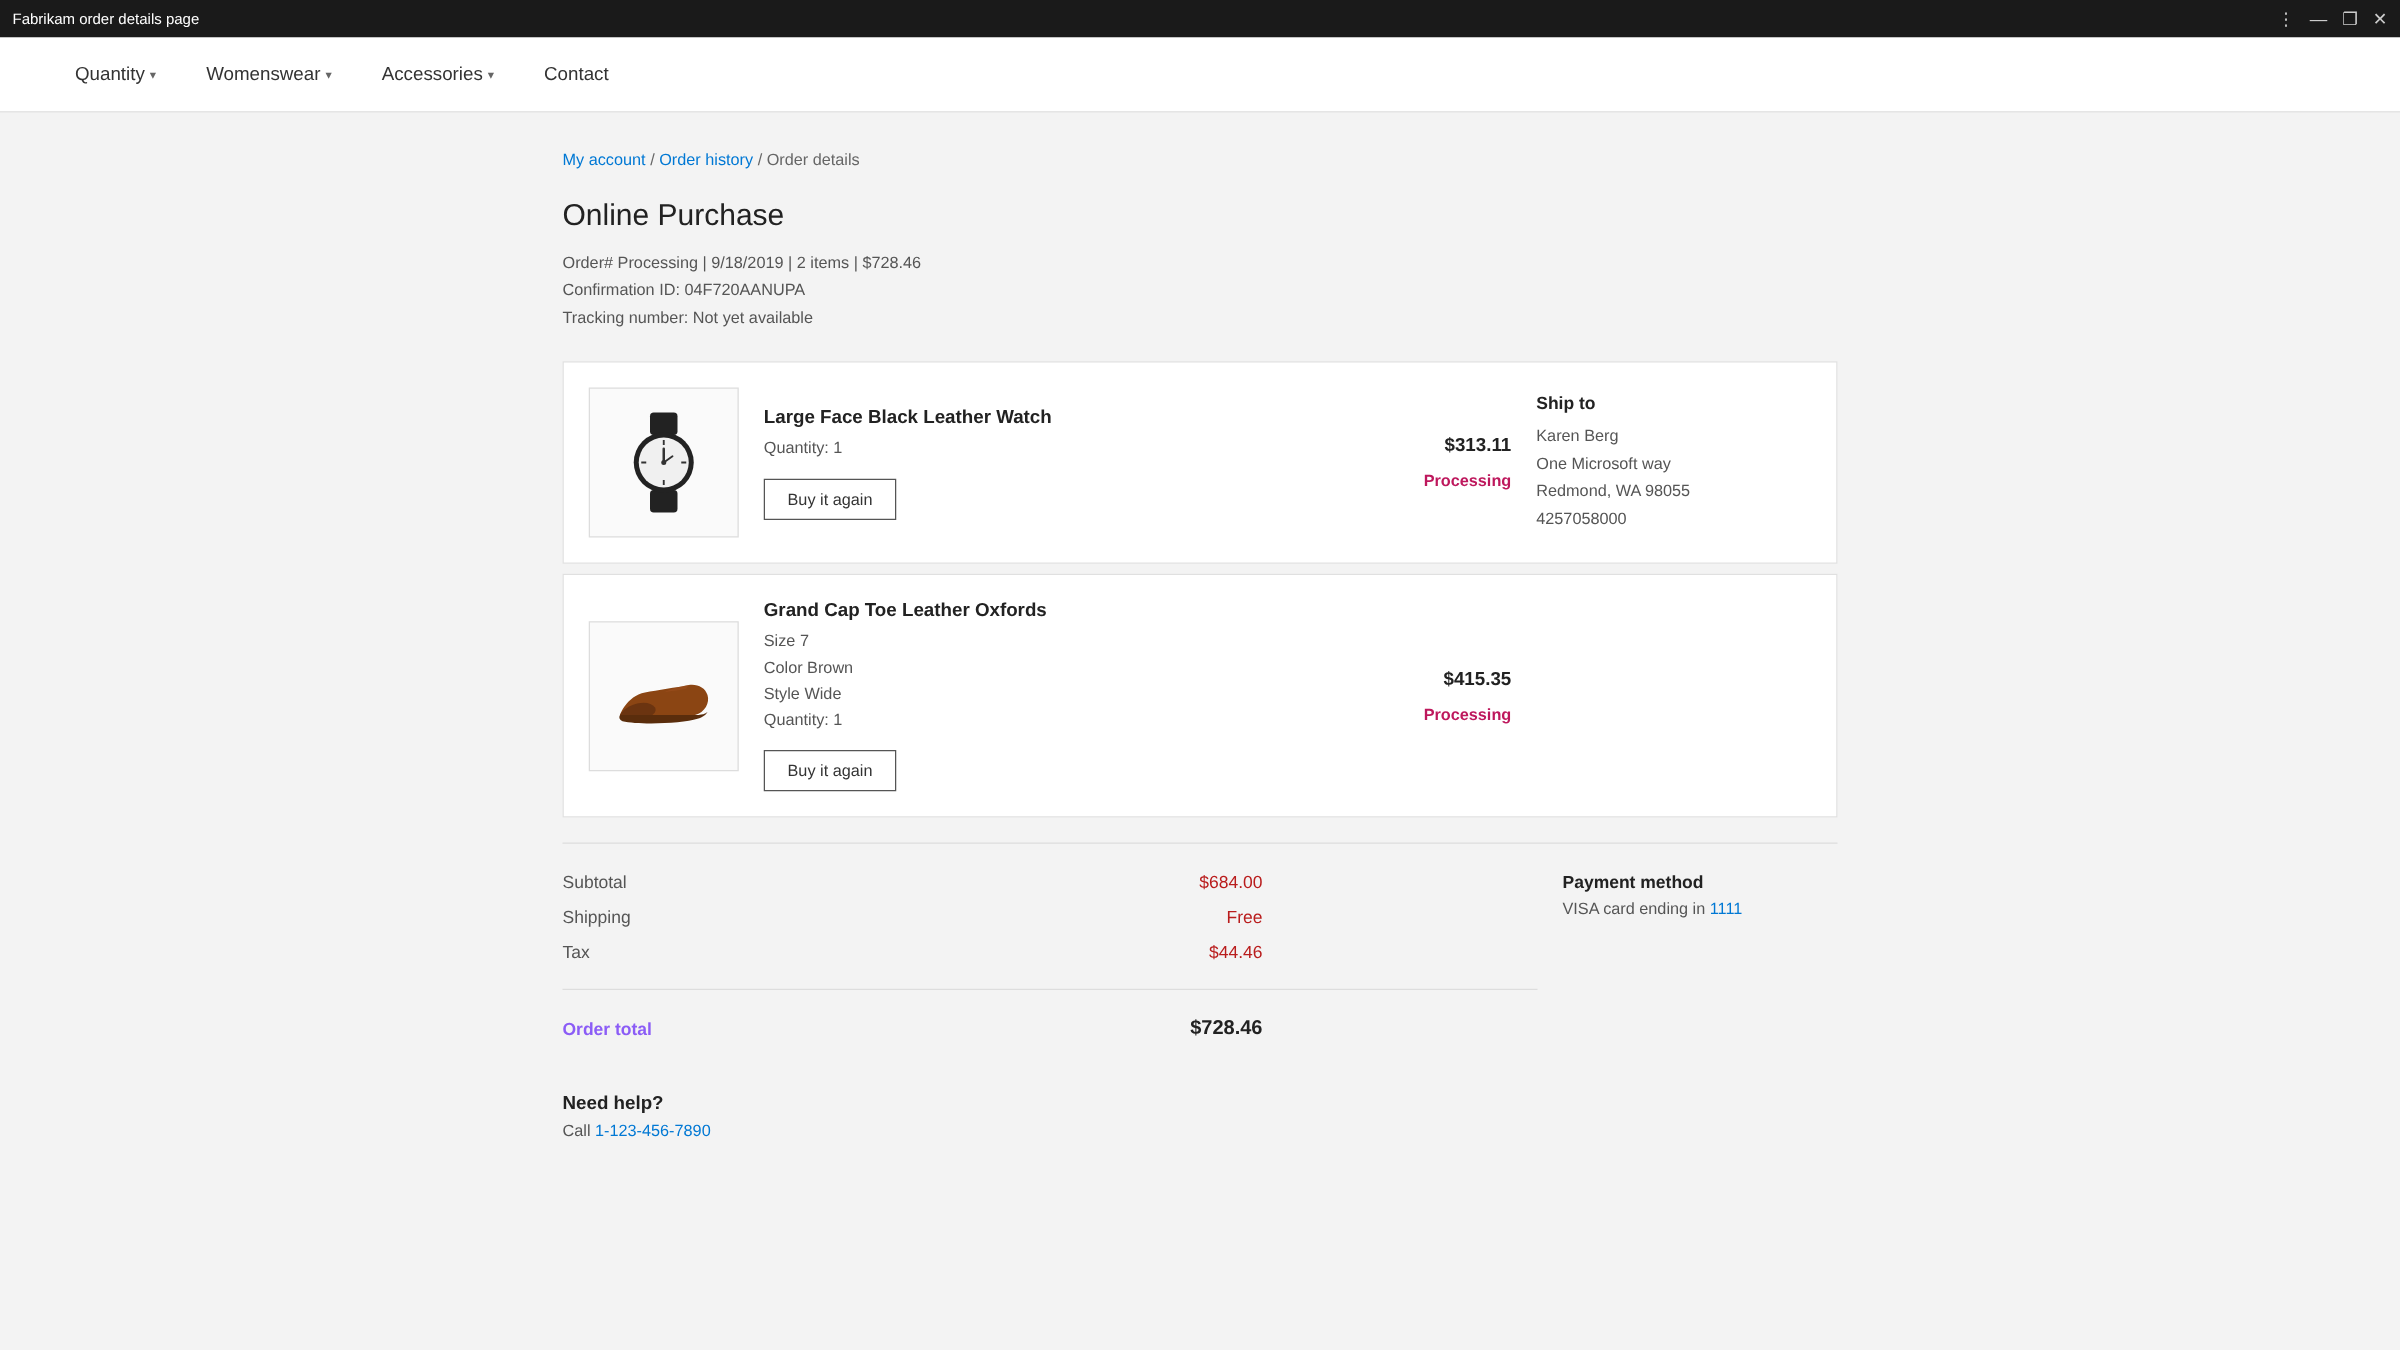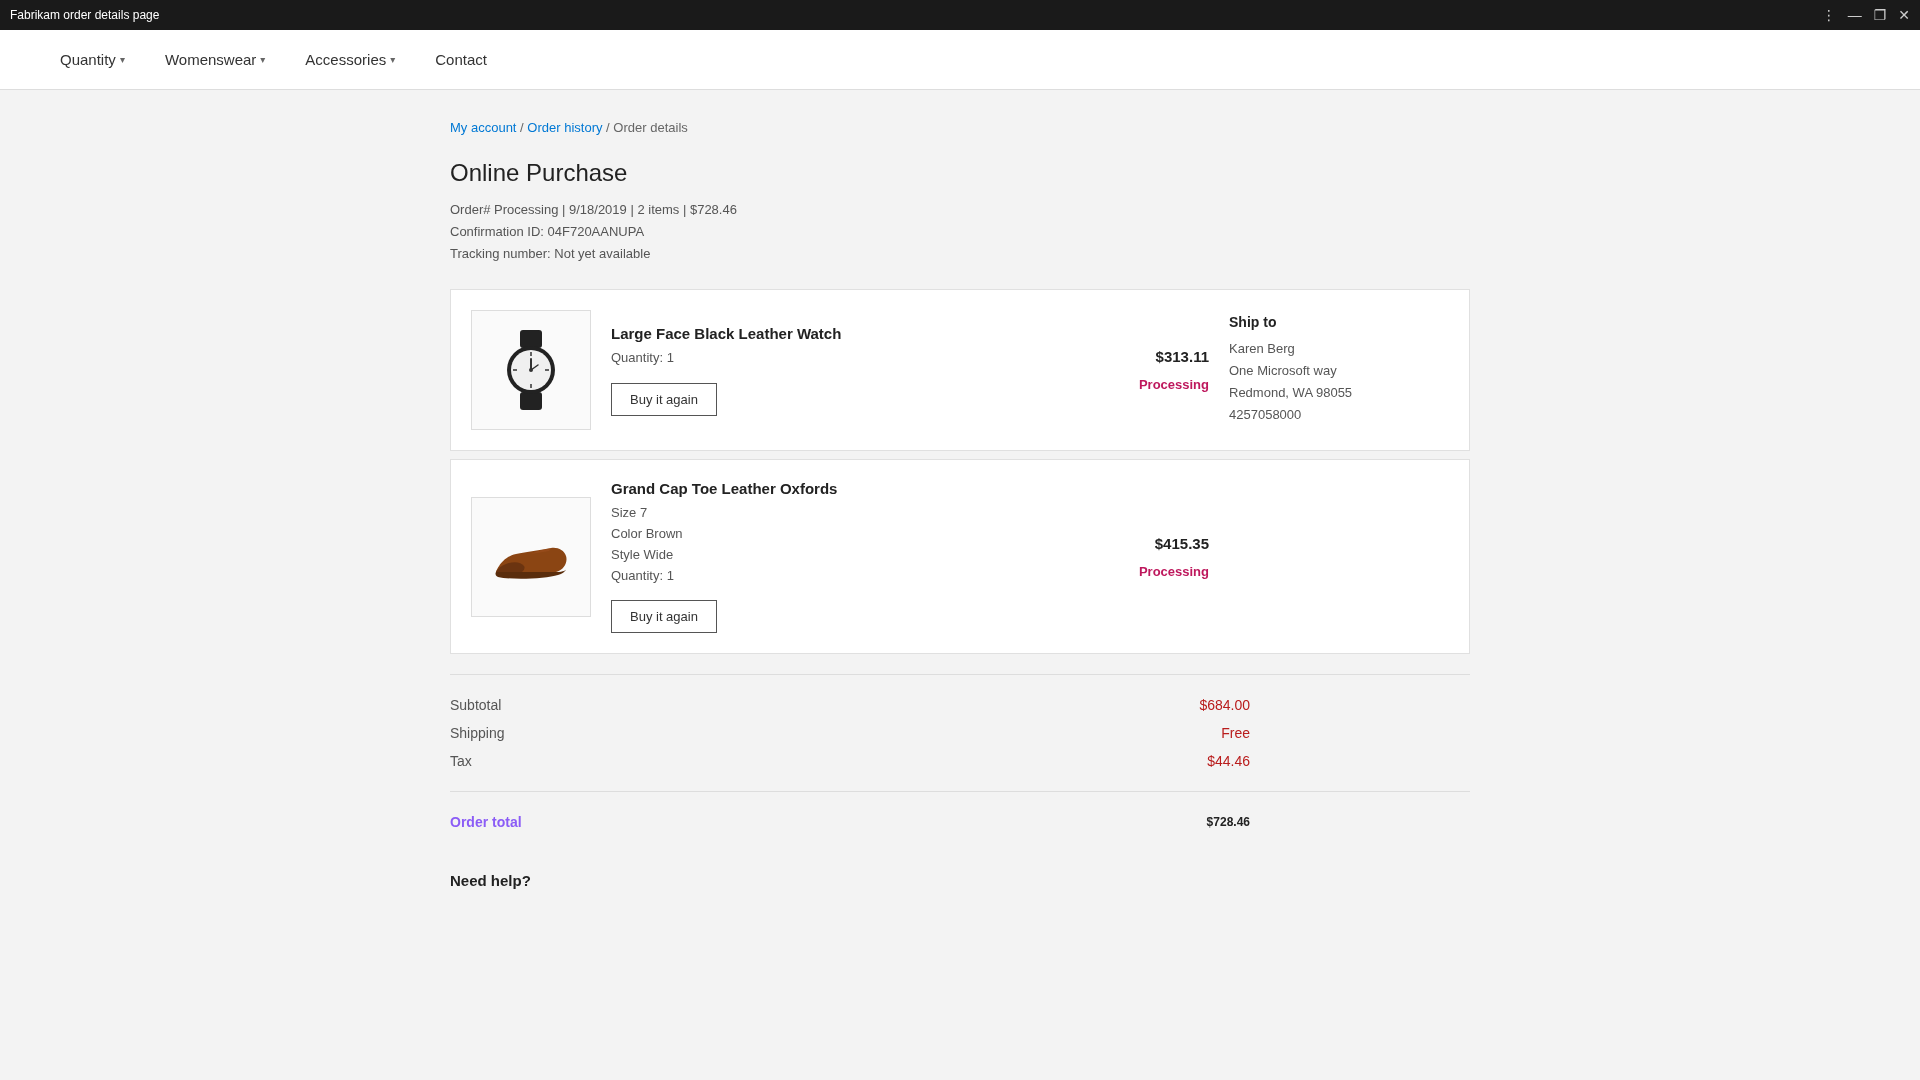--- a/index.html
+++ b/index.html
@@ -181,21 +181,21 @@
       width: 180px;
       text-align: right;
       font-size: 14px;
       color: #b91c1c;
     }
     .totals-row.total-row .label {
       font-weight: 600;
       color: #8b5cf6;
     }
     .totals-row.total-row .amount {
-      font-size: 12px;
+      font-size: 16px;
       font-weight: 700;
       color: #222;
     }
     .payment-title {
       font-size: 14px;
       font-weight: 600;
       color: #222;
       margin-bottom: 6px;
     }
     .payment-details {
@@ -384,20 +384,29 @@
           <span class="amount">$44.46</span>
           <div style="width:220px"></div>
         </div>
         <hr class="divider">
         <div class="totals-row total-row">
           <span class="label">Order total</span>
           <span class="amount">$728.46</span>
           <div style="width:220px"></div>
         </div>
       </div>
+      <div class="totals-right">
+        <div class="payment-title">Payment method</div>
+        <div class="payment-details">
+          <span>VISA card ending in </span><span class="card-num">1111</span>
+        </div>
+      </div>
     </div>
   </div>
 
   <div class="help-section">
     <div class="help-title">Need help?</div>
+    <div class="help-text">
+      <span>Call </span><a>1-123-456-7890</a>
+    </div>
   </div>
 
 </div>
 
 </body></html>

